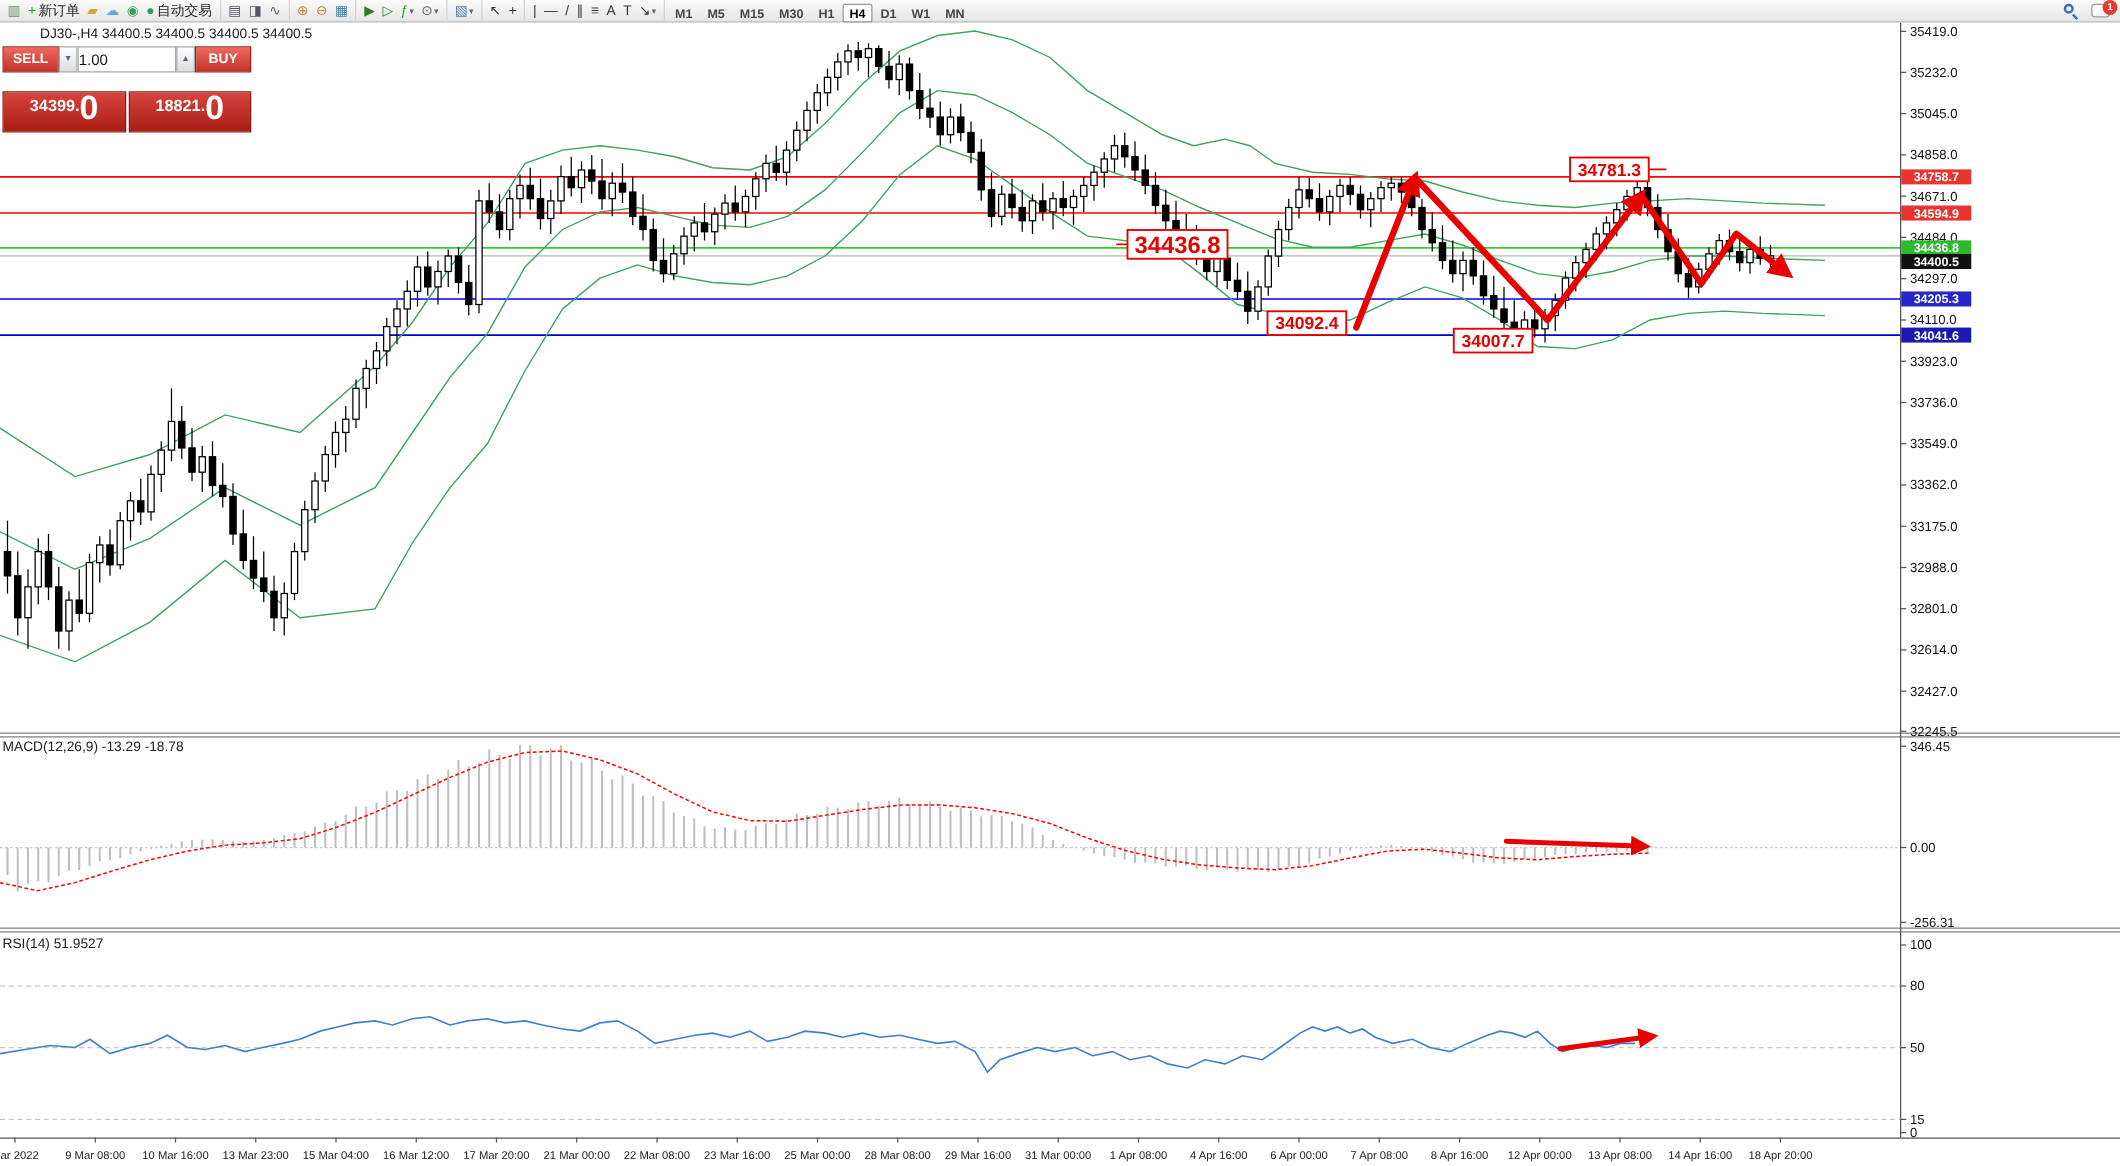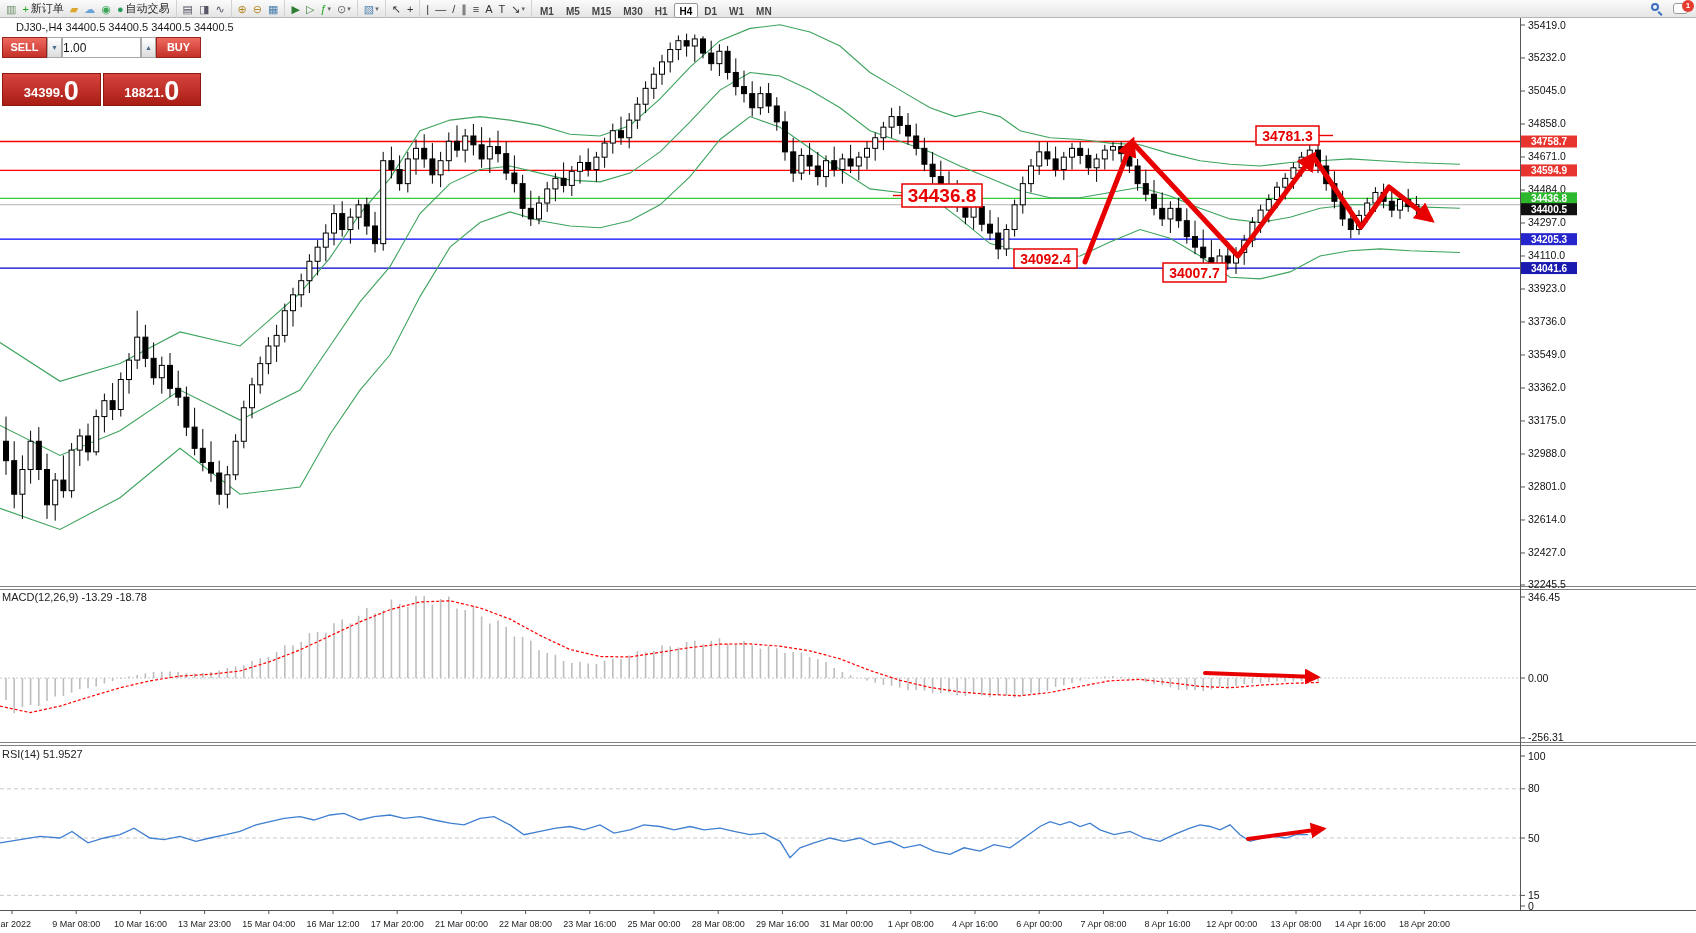--- a/index.html
+++ b/index.html
@@ -18,33 +18,33 @@
   .tfb{padding:0 5px;height:15px;line-height:15px;font-size:10px;font-weight:bold;color:#454545;border:1px solid transparent}
   .tfb.active{background:#fff;border:1px solid #999;border-radius:2px;color:#000}
   .tright{margin-left:auto;display:flex;align-items:center;gap:10px;padding-right:8px}
   .search-icon{position:relative;width:12px;height:12px}
   .search-icon .lens{position:absolute;left:0;top:0;width:8px;height:8px;border:2px solid #3a6fbf;border-radius:50%}
   .search-icon .tail{position:absolute;left:8px;top:8px;width:5px;height:2px;background:#3a6fbf;transform:rotate(45deg);transform-origin:0 0}
   .chat-icon{position:relative;width:15px;height:11px;background:#fdfdfd;border:1px solid #9a9a9a;border-radius:3px}
   .chat-icon .badge{position:absolute;top:-4px;right:-7px;width:12px;height:12px;border-radius:50%;
     background:#e63c2f;color:#fff;font-size:8px;font-weight:bold;line-height:12px;text-align:center}
   
-  .symbol-info{position:absolute;top:21px;left:16px;z-index:4;font-size:11px;color:#1a1a1a}
+  .symbol-info{position:absolute;top:21px;left:32px;z-index:4;font-size:11px;color:#1a1a1a}
   
   .trade-panel{position:absolute;top:37px;left:2px;width:199px;z-index:5}
   .tp-row1{display:flex;height:21px;margin-bottom:15px}
   .btn-trade{width:45px;background:linear-gradient(#ef6a60,#c43128);border:1px solid #97231c;
     color:#fff;font-size:11px;font-weight:bold;text-align:center;line-height:19px}
   .spin{width:15px;background:linear-gradient(#fff,#dcdcdc);border:1px solid #a8a8a8;color:#4a6a8a;
     font-size:7px;text-align:center;line-height:19px}
   .vol{flex:1;min-width:0;border:1px solid #a8a8a8;font-size:12px;padding-right:5px;
     font-family:"Liberation Sans",sans-serif;color:#111;background:#fff}
   .tp-row2{display:flex;gap:2px;height:33px}
   .pbox{flex:1;background:linear-gradient(#d6453e,#a91d14);border:1px solid #8c1911;color:#fff;
-    display:flex;align-items:flex-end;justify-content:center;padding-bottom:1px}
+    display:flex;align-items:flex-start;justify-content:center;padding-bottom:1px}
   .pnum{font-size:13px;font-weight:bold;line-height:22px}
   .pdot{font-size:13px;font-weight:bold;line-height:22px}
   .pbig{font-size:27px;font-weight:bold;line-height:25px}
   
   #chart{position:absolute;top:18px;left:0}
 </style>
 </head>
 <body>
 
 <div class="toolbar">

